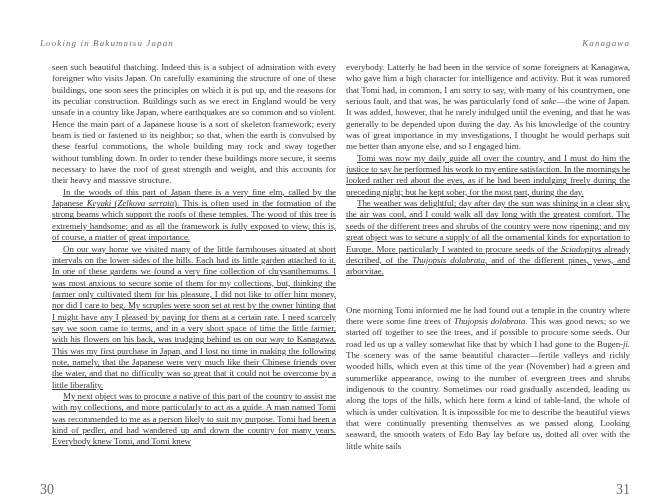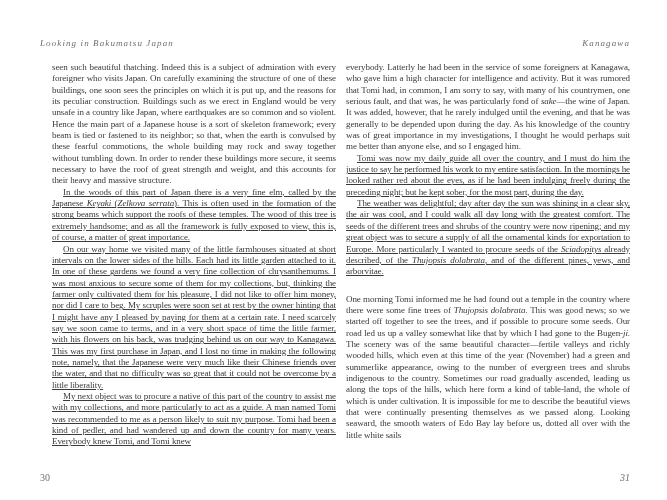--- a/index.html
+++ b/index.html
@@ -38,30 +38,30 @@
     line-height: 11.35px;
     letter-spacing: -0.1px;
   }
   .page-column.left { left: 40px; margin-left: 12px; }
   .page-column.right { left: 346px; }
   .page-column p {
     margin: 0;
     padding: 0;
   }
   .page-column p.indent { text-indent: 11px; text-decoration: underline; }
-  .page-column p.space-before { margin-top: 16px; }
+  .page-column p.space-before { margin-top: 27px; }
   .page-column i { font-style: italic; }
   .page-number {
     position: absolute;
-    top: 472px;
-    font-size: 10px;
+    top: 482px;
+    font-size: 14px;
     color: var(--header-color, #6e6e6e);
   }
   .page-number.left { left: 40px; }
-  .page-number.right { right: 37px; font-style: italic; }
+  .page-number.right { right: 37px; }
 </style>
 </head>
 <body>
 
 <div class="spread">
   <div class="running-header left">Looking in Bakumatsu Japan</div>
   <div class="running-header right">Kanagawa</div>
 
   <div class="page-column left">
       <p class=""><span>seen such beautiful thatching. Indeed this is a subject of admiration with every foreigner who visits Japan. On carefully examining the structure of one of these buildings, one soon sees the principles on which it is put up, and the reasons for its peculiar construction. Buildings such as we erect in England would be very unsafe in a country like Japan, where earthquakes are so common and so violent. Hence the main part of a Japanese house is a sort of skeleton framework; every beam is tied or fastened to its neighbor; so that, when the earth is convulsed by these fearful commotions, the whole building may rock and sway together without tumbling down. In order to render these buildings more secure, it seems necessary to have the roof of great strength and weight, and this accounts for their heavy and massive structure.</span></p>

